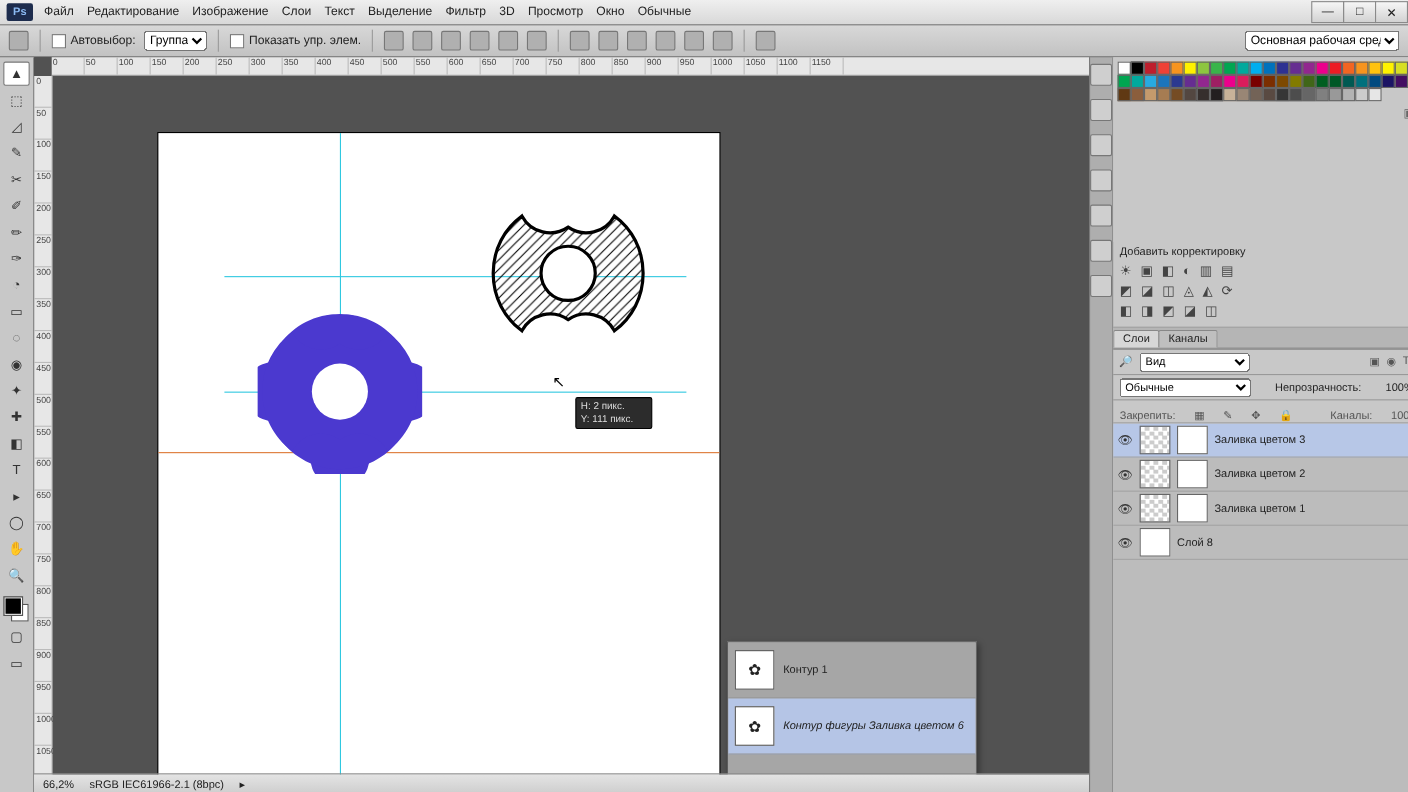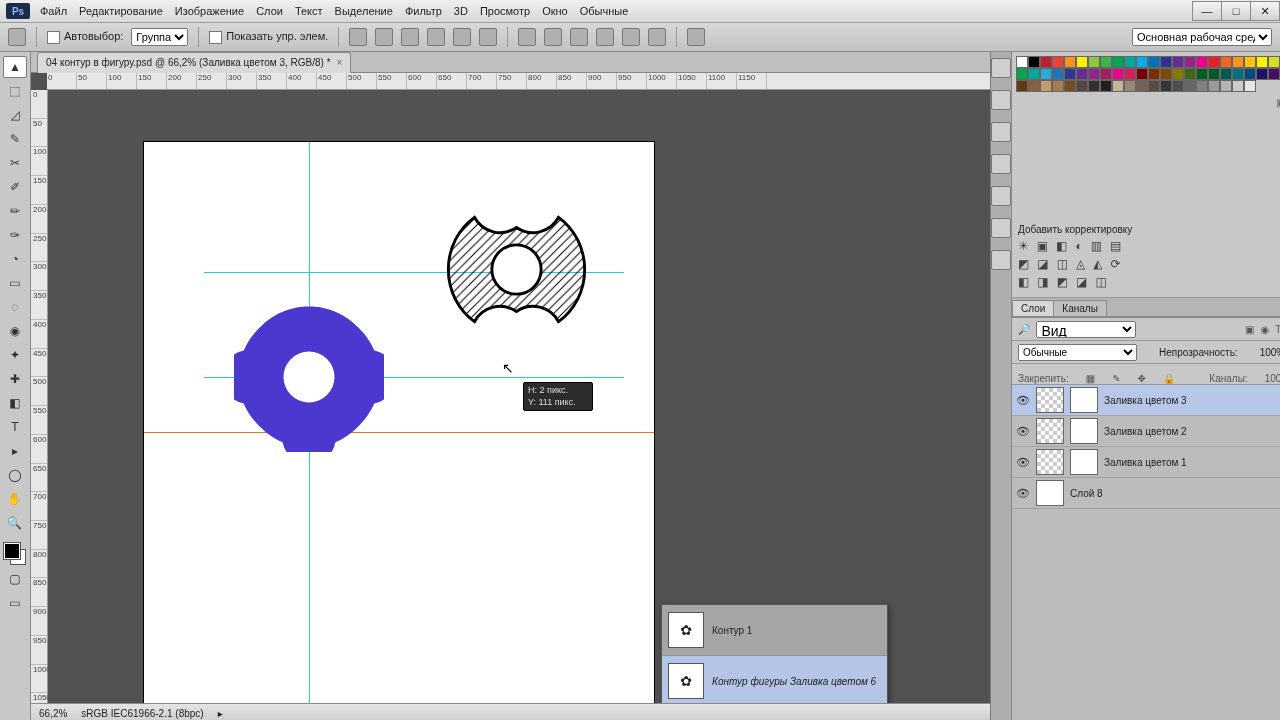--- a/index.html
+++ b/index.html
@@ -70,21 +70,21 @@
 .ptabs span{padding:2px 8px;border:1px solid #888;border-bottom:none;margin-right:-1px;background:#bfbfbf;border-radius:2px 2px 0 0}
 .ptabs span.on{background:#d7d7d7}
 #swatchgrid{padding:4px;background:#c8c8c8;height:160px}
 #swatchgrid .row{display:flex;flex-wrap:wrap;gap:0}
 #swatchgrid .sq{width:10px;height:10px;border:1px solid #666;margin:0}
 #swatchgrid .btmicons{display:flex;justify-content:flex-end;gap:8px;padding:4px 6px;color:#666;font-size:11px}
 .adj{padding:4px 6px;font-size:10px;border-bottom:1px solid #999}
 .adj .row{display:flex;gap:8px;margin:4px 0;color:#444;font-size:12px}
 #layerspanel{flex:1;display:flex;flex-direction:column;border-top:1px solid #8a8a8a}
 #layerspanel .tools{height:22px;display:flex;align-items:center;gap:6px;padding:0 6px;font-size:10px;border-bottom:1px solid #999}
-#layerspanel .tools select{flex:0 0 100px;font-size:14px;height:17px}
+#layerspanel .tools select{flex:0 0 100px;font-size:10px;height:17px}
 #layerspanel .tools .rt{margin-left:auto;display:flex;gap:6px;color:#555}
 #layerspanel .blend{height:22px;display:flex;align-items:center;gap:22px;padding:0 6px;border-bottom:1px solid #999;font-size:10px}
 #layerspanel .blend select{flex:1;font-size:10px;height:17px}
 #layerspanel .lock{height:20px;display:flex;align-items:flex-end;gap:17px;padding:0 6px;border-bottom:1px solid #999;font-size:10px;color:#555}
 #layerlist{flex:1;background:#bcbcbc;overflow:auto}
 .layer{height:30px;display:flex;align-items:center;gap:6px;padding:0 4px;border-bottom:1px solid #a3a3a3}
 .layer.sel{background:#b7c7e7}
 .layer .eye{width:14px;text-align:center;color:#333}
 .layer .th{width:26px;height:24px;background:#fff;border:1px solid #666}
 .layer .th.chk{background:repeating-conic-gradient(#ccc 0 25%,#fff 0 50%) 0 0/8px 8px}
@@ -171,26 +171,20 @@
     <div class="tool">🔍</div>
     <div class="swatches">
       <div class="bg"></div>
       <div class="fg"></div>
     </div>
     <div class="tool">▢</div>
     <div class="tool">▭</div>
   </div>
 
   <div id="docarea">
-    <div id="tabbar">
-      <div class="tab">
-        <span>04 контур в фигуру.psd @ 66,2% (Заливка цветом 3, RGB/8) *</span>
-        <span class="x">×</span>
-      </div>
-    </div>
     <div id="rulerH">
         <div>0</div>
         <div>50</div>
         <div>100</div>
         <div>150</div>
         <div>200</div>
         <div>250</div>
         <div>300</div>
         <div>350</div>
         <div>400</div>

